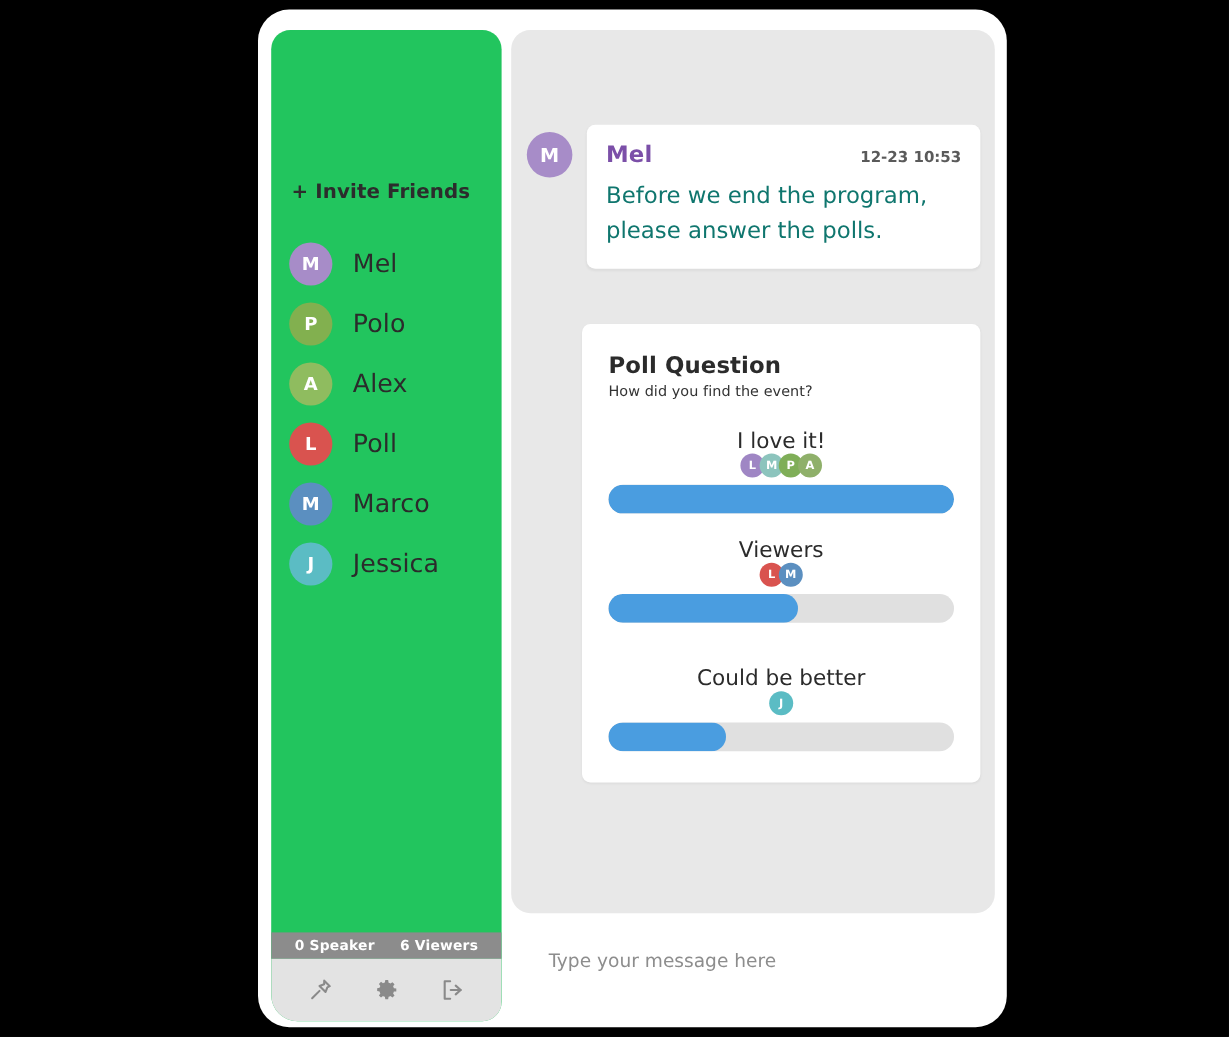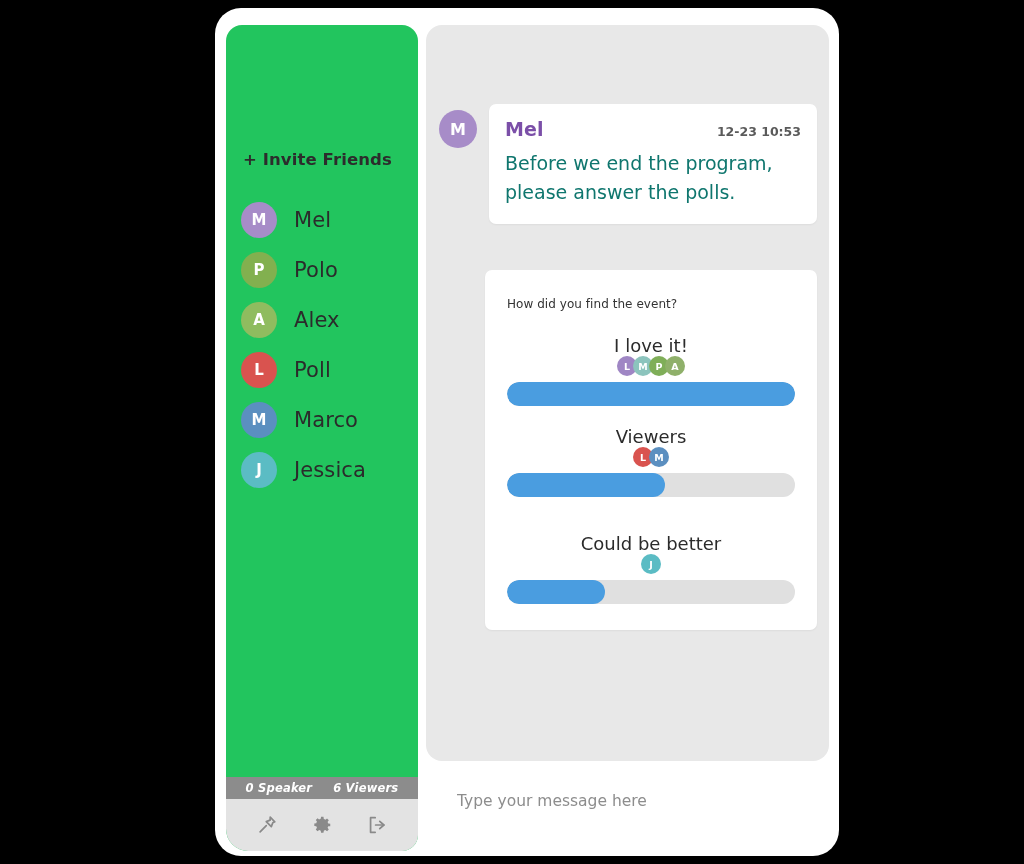--- a/index.html
+++ b/index.html
@@ -94,21 +94,20 @@
     position: absolute;
     left: 0;
     bottom: 52px;
     width: 100%;
     height: 22px;
     background: #8c8c8c;
     display: flex;
     align-items: center;
     justify-content: center;
     gap: 21px;
-    font-style: italic;
   }
   .status-strip span {
     color: #ffffff;
     font-size: 11.5px;
     font-weight: 700;
     letter-spacing: 0.2px;
   }
 
   
   .sidebar-toolbar {
@@ -373,20 +372,21 @@
       <div class="msg-bubble">
         <div class="msg-head">
           <div class="msg-sender" style="color: rgb(123, 79, 168);">Mel</div>
           <div class="msg-time">12-23 10:53</div>
         </div>
         <div class="msg-text">Before we end the program, please answer the polls.</div>
       </div>
     </div>
 
     <div class="poll-card">
+      <div class="poll-title">Poll Question</div>
       <div class="poll-question">How did you find the event?</div>
       <div class="poll-options">
           <div class="poll-option">
             <div class="option-head">
               <div class="option-label">I love it!</div>
               <div class="voter-stack">
                 <div class="voter" style="background: rgb(159, 134, 196);">L</div>
                 <div class="voter" style="background: rgb(140, 196, 189);">M</div>
                 <div class="voter" style="background: rgb(127, 174, 88);">P</div>
                 <div class="voter" style="background: rgb(143, 176, 106);">A</div>

